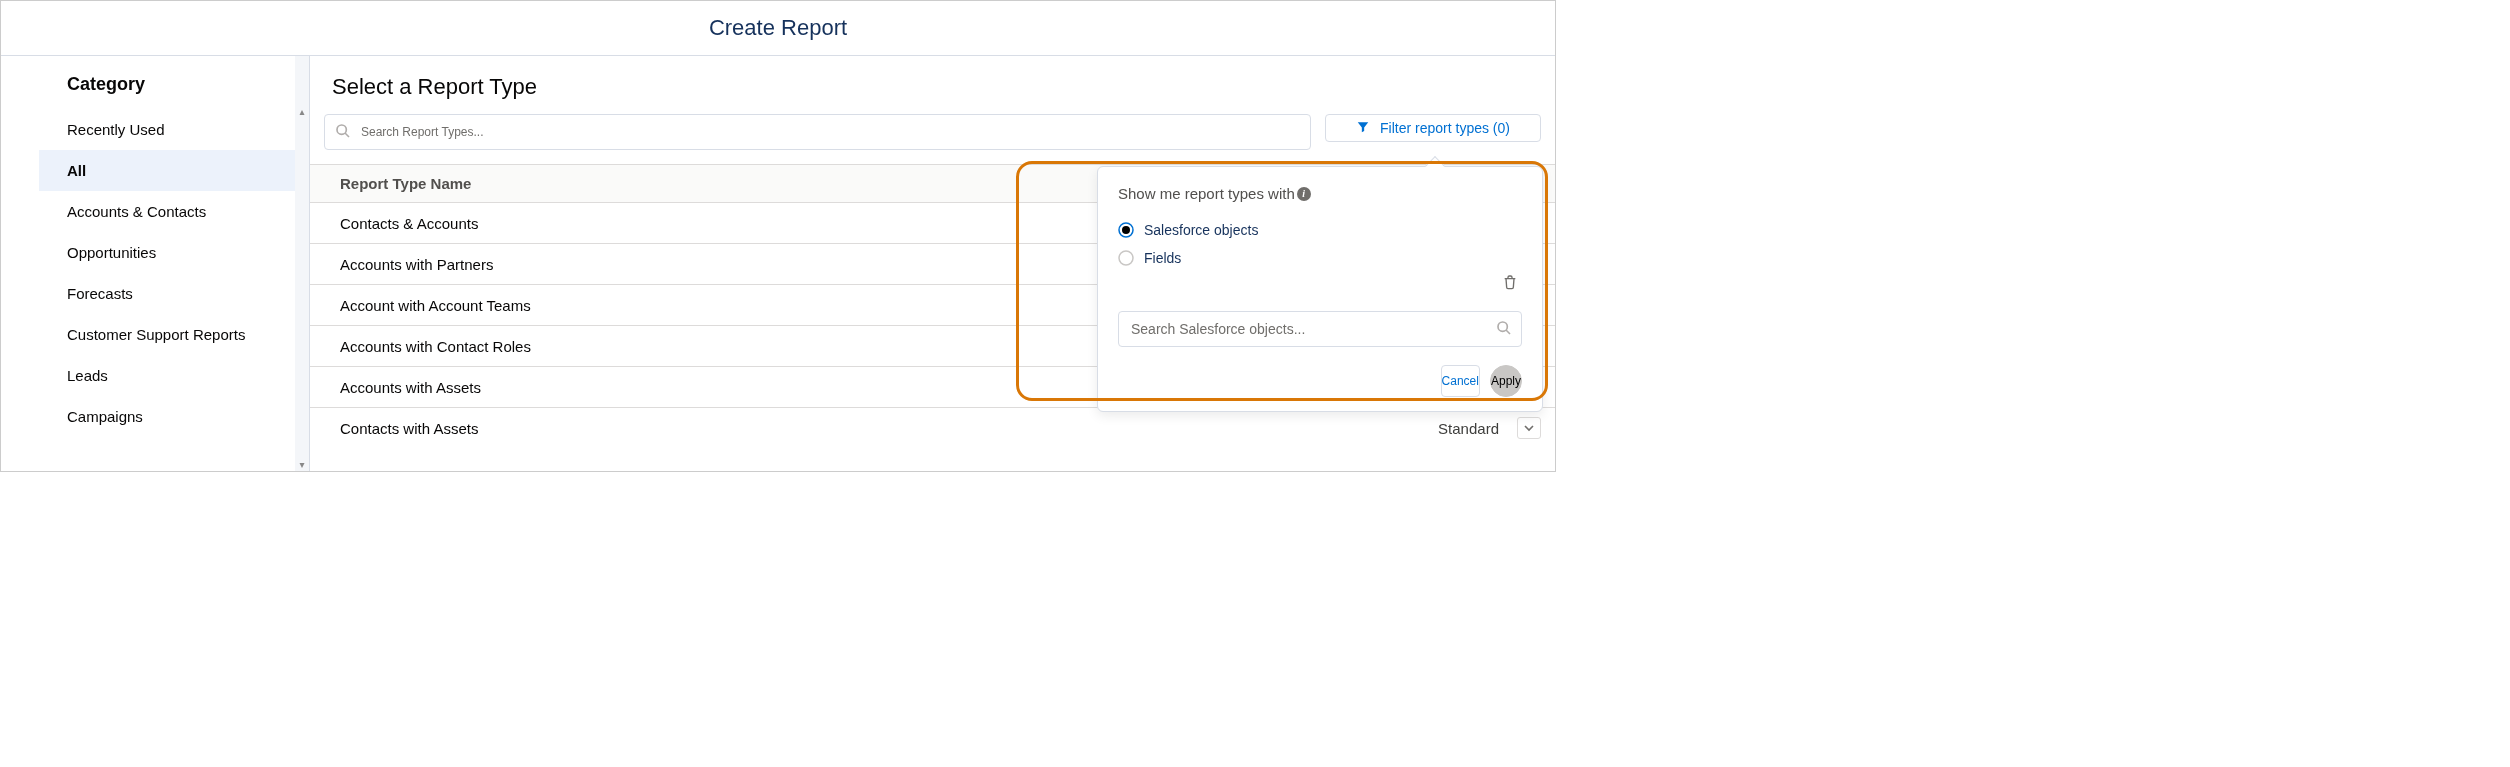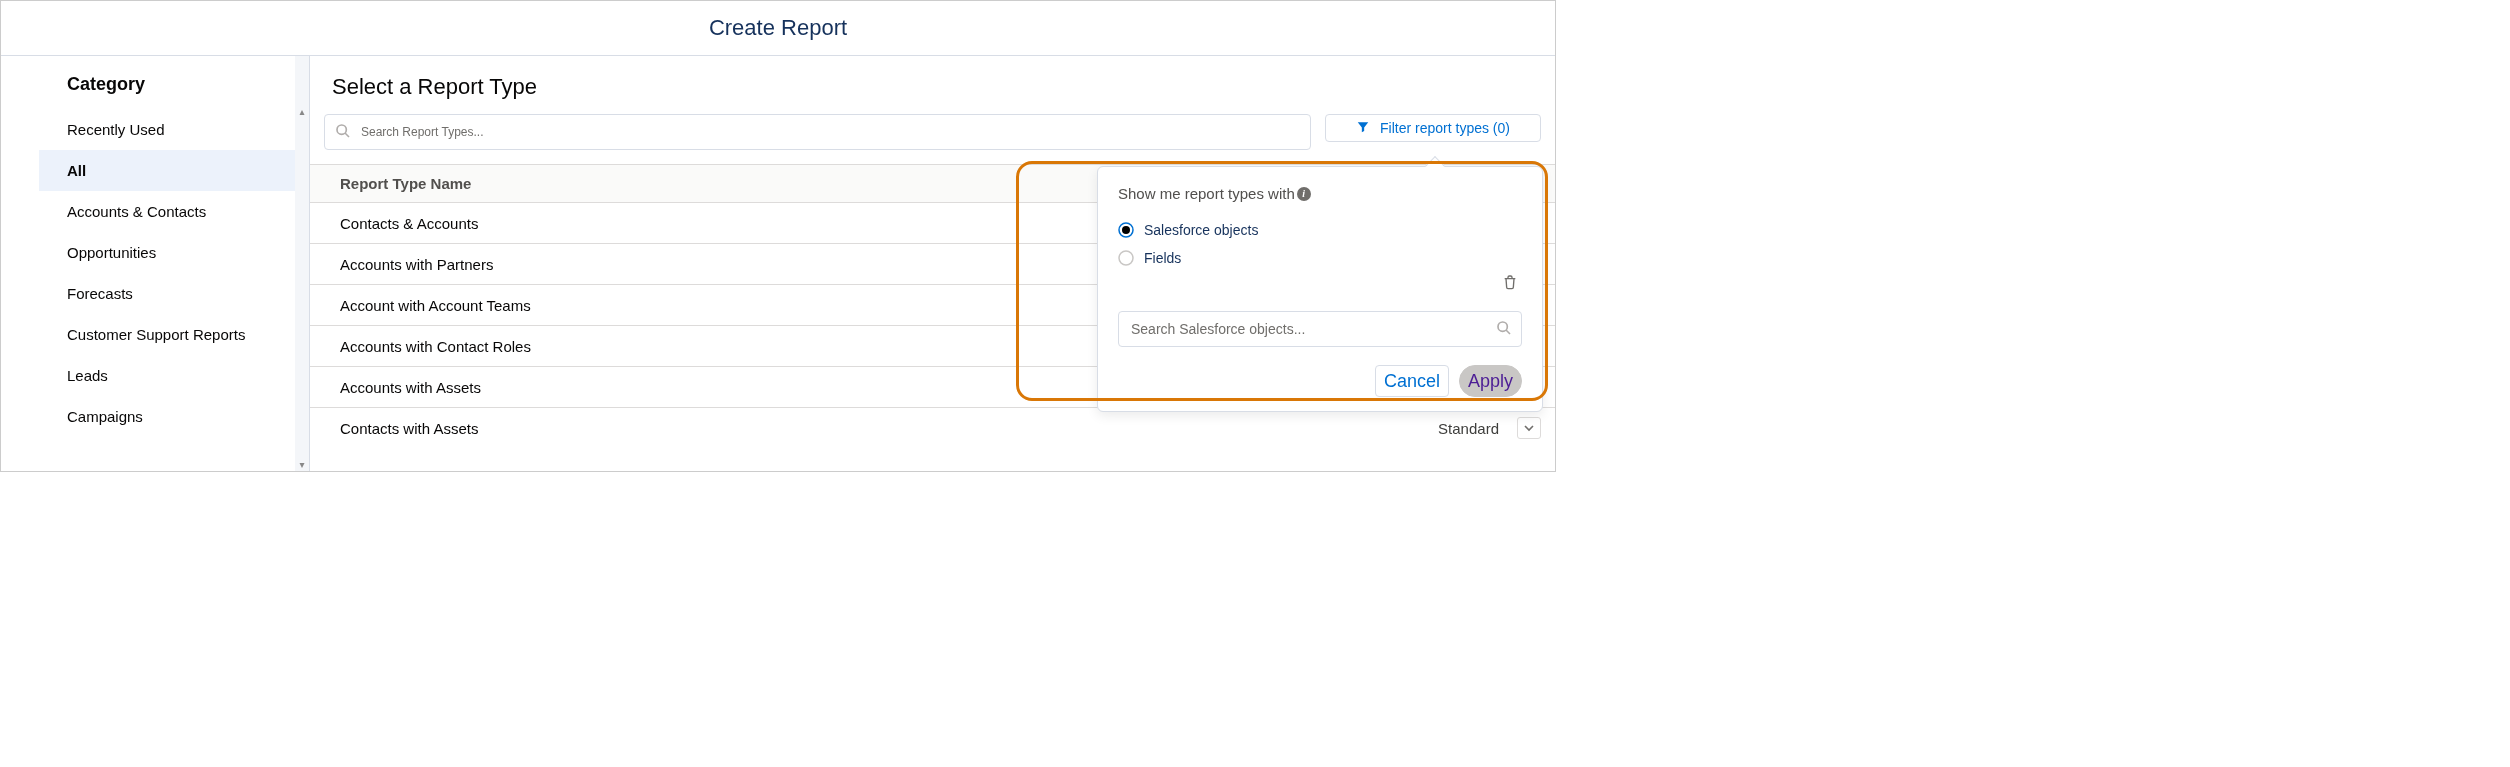--- a/index.html
+++ b/index.html
@@ -218,24 +218,24 @@
       padding: 8px 36px 8px 12px;
       font-size:14px;
     }
     .popover-search::placeholder { color:#706e6b; }
     .popover-search-icon {
       position:absolute; right:10px; top:9px; color:#b0adab;
     }
     .popover-footer { display:flex; justify-content:flex-end; gap:10px;}
     .btn {
       border:1px solid #d8dde6; border-radius:4px; background:#fff;
-      height:32px; padding: 0 8px; font-size:18px; cursor:pointer;
+      height:32px; padding: 0 0; font-size:12px; cursor:pointer;
     }
     .btn-cancel { color:#0070d2; }
-    .btn-apply { background:#c9c7c5; color:#4c1d95; border-color:#c9c7c5;border-radius:16px;}
+    .btn-apply { background:#c9c7c5; color:#000000; border-color:#c9c7c5;border-radius:16px;}
   </style>
 </head>
 <body>
 
 <div class="header">
   <div class="header-title">Create Report</div>
 </div>
 
 <div class="content">
   <div class="sidebar">

